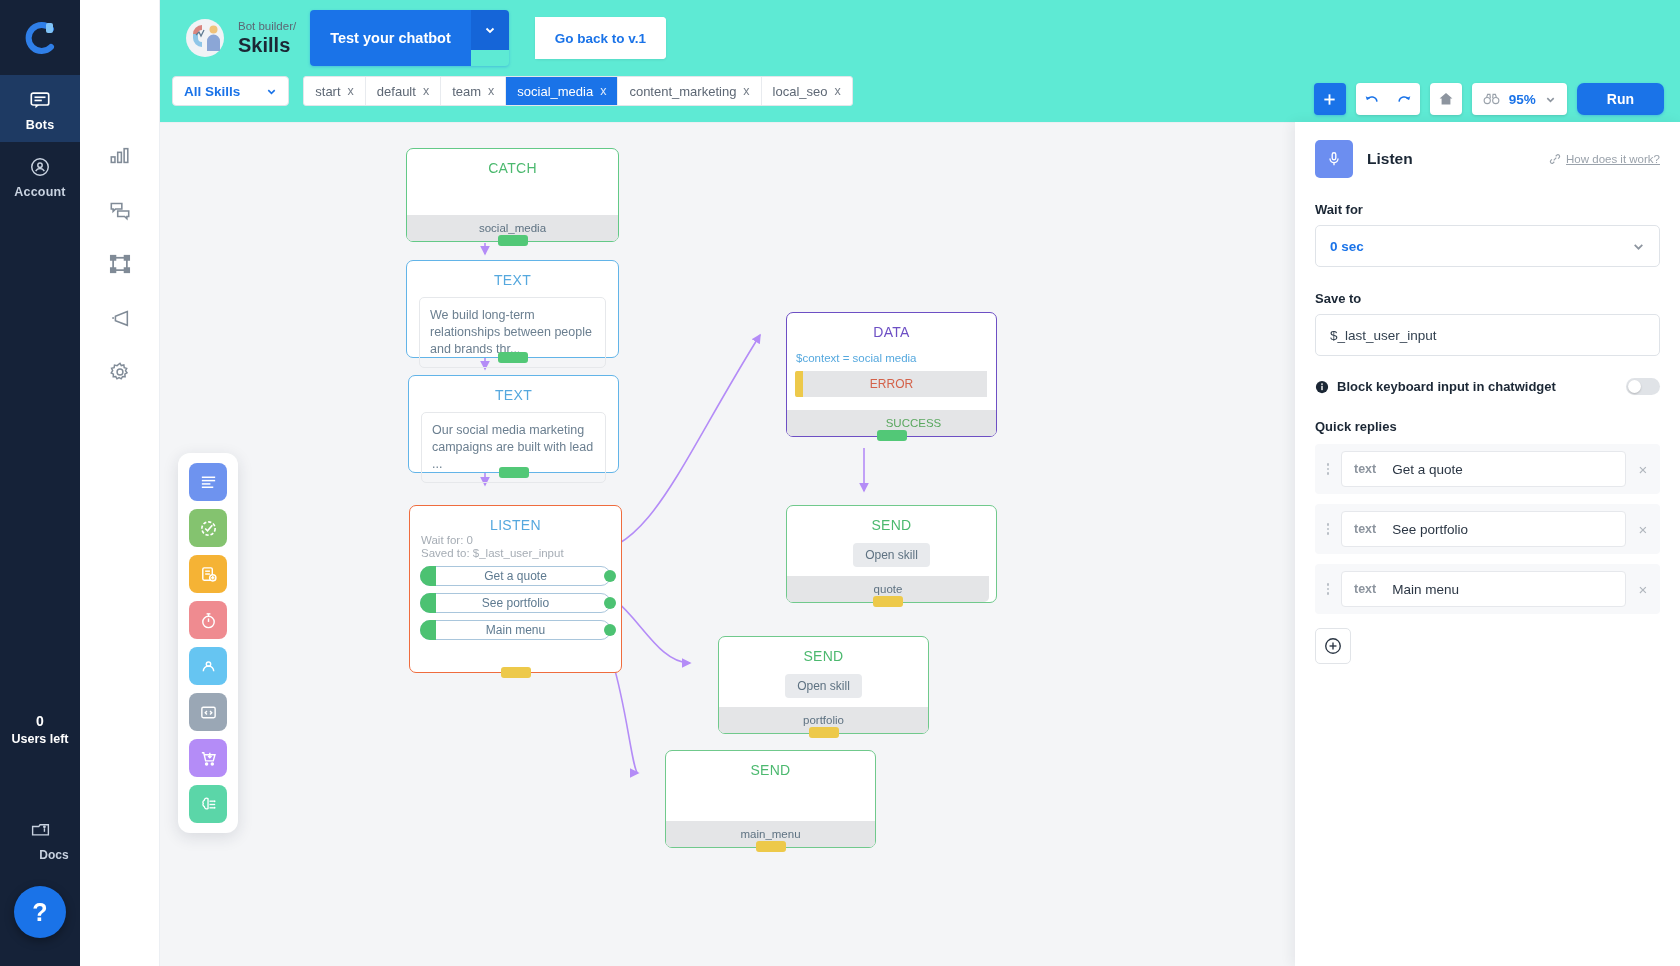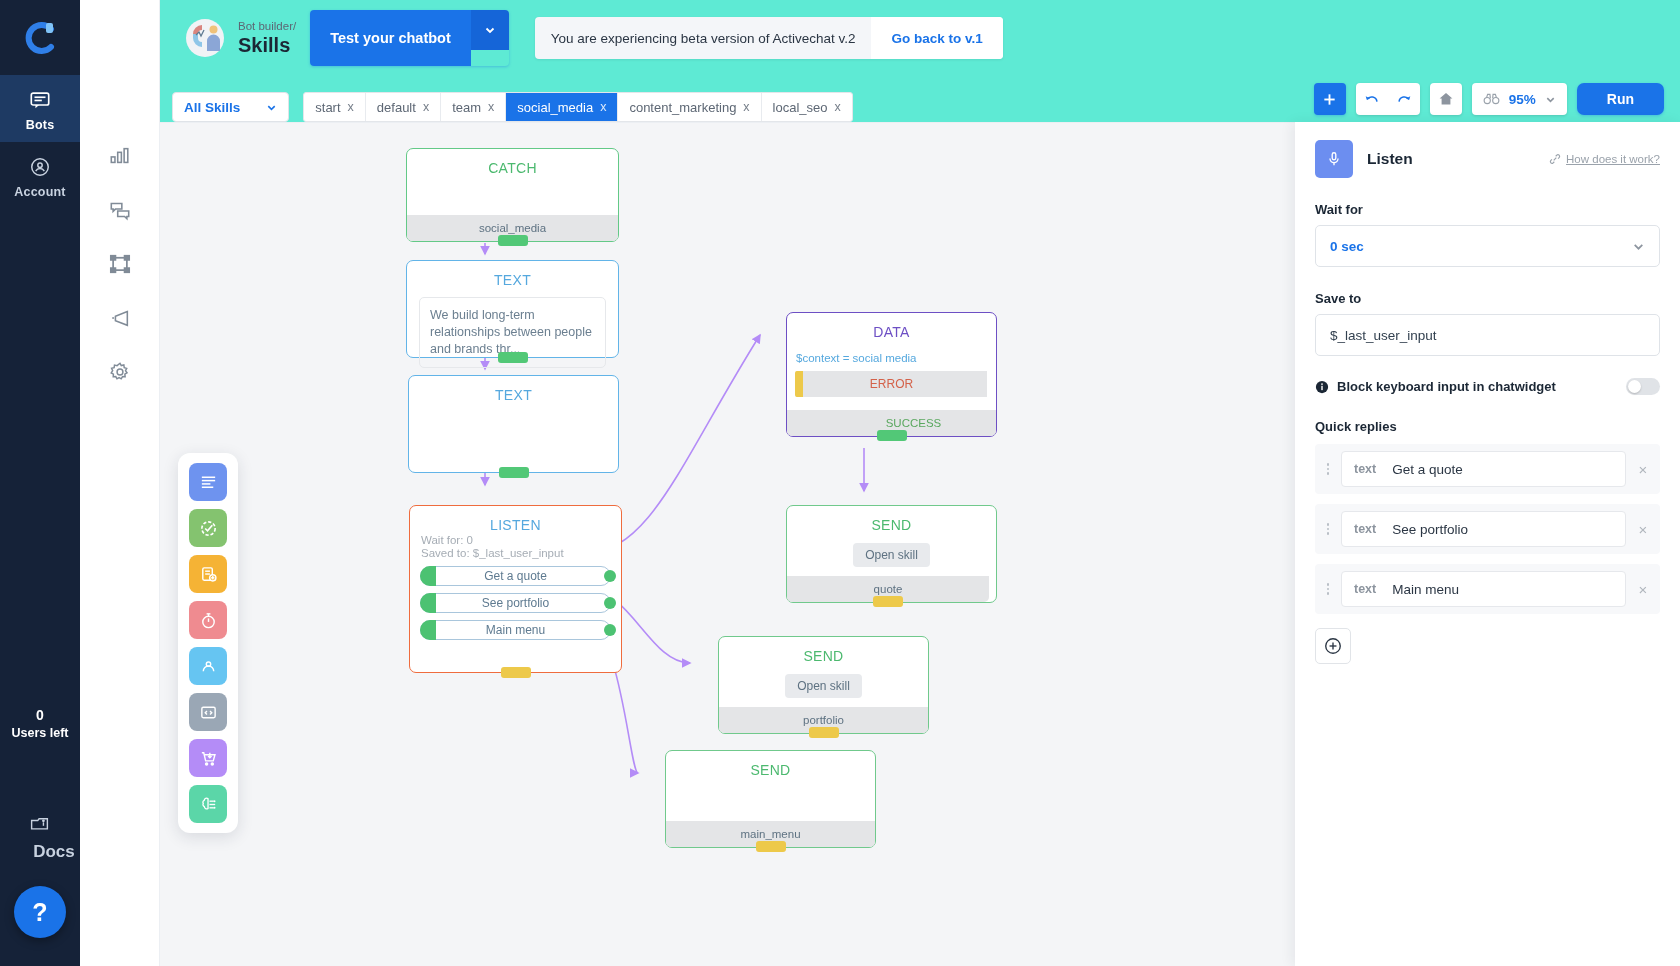--- a/index.html
+++ b/index.html
@@ -26,21 +26,21 @@
     display: flex; flex-direction: column; align-items: center; gap: 7px;
     color: #c8d2e0; cursor: pointer;
   }
   .rail-item.active { background: #1e3a63; color: #ffffff; }
   .rail-item .lbl { font-size: 12.5px; font-weight: 700; letter-spacing: .2px; }
   .rail-spacer { flex: 1 1 auto; }
   .rail-users { text-align: center; color: #ffffff; }
   .rail-users .num { font-size: 14px; font-weight: 700; line-height: 22px; }
   .rail-users .cap { font-size: 12.5px; font-weight: 700; }
   .rail-docs { margin-top: 74px; display:flex; flex-direction:column; align-items:center; gap:7px; color:#c8d2e0; cursor:pointer;}
-  .rail-docs .lbl { font-size: 17px; font-weight: 700; margin-left: 28px; }
+  .rail-docs .lbl { font-size: 12px; font-weight: 700; margin-left: 28px; }
   .help-fab {
     width: 52px; height: 52px; border-radius: 50%;
     background: #1a73e8; color: #fff;
     display: flex; align-items: center; justify-content: center;
     font-size: 25px; font-weight: 700; cursor: pointer;
     margin: 24px 0 28px;
     box-shadow: 0 3px 10px rgba(0,0,0,.35);
   }
 
   
@@ -77,21 +77,21 @@
     border-radius: 4px; background: #f4f6f9; box-shadow: 0 1px 3px rgba(0,0,0,.08);
   }
   .beta .txt { display:flex; align-items:center; padding: 0 16px; font-size: 13.5px; color:#2b3644; }
   .beta .lnk {
     display:flex; align-items:center; padding: 0 20px; background:#fff;
     color:#1a73e8; font-size:13.5px; font-weight:700; cursor:pointer;
     border-radius: 0 4px 4px 0;
   }
 
   
-  .tabbar { height: 46px; display: flex; align-items: flex-end; padding-left: 12px; gap: 14px; position: relative; }
+  .tabbar { height: 46px; display: flex; align-items: flex-start; padding-left: 12px; gap: 14px; position: relative; }
   .allskills {
     display:flex; align-items:center; gap:26px; height:30px; padding: 0 11px;
     border:1px solid #dfe3e8; border-radius:4px; background:#fff; cursor:pointer;
   }
   .allskills .t { font-size: 13.5px; color:#1a73e8; font-weight:600; }
   .tabs { display:flex; align-items:stretch; height: 30px; border:1px solid #e3e6ea; border-radius:3px; background:#fff; }
   .tab {
     display:flex; align-items:center; gap:7px; padding: 0 11px; font-size: 13px;
     color:#5d6774; border-right:1px solid #e8ebef; cursor:pointer; white-space:nowrap;
   }
@@ -344,21 +344,20 @@
       </div>
       <div class="btn-test">
         <div class="main-part">Test your chatbot</div>
         <div class="caret-part">
           <svg width="12" height="12" viewBox="0 0 12 12" fill="none" stroke="currentColor" stroke-width="1.8">
               <path d="M2.5 4.5 L6 8 L9.5 4.5"></path>
             </svg>
         </div>
       </div>
       <div class="beta">
-        <div class="txt">You are experiencing beta version of Activechat v.2</div>
         <div class="lnk">Go back to v.1</div>
       </div>
     </div>
 
     <div class="tabbar">
       <div class="allskills">
         <span class="t">All Skills</span>
         <svg width="11" height="11" viewBox="0 0 12 12" fill="none" stroke="#1a73e8" stroke-width="1.7">
             <path d="M2.5 4.5 L6 8 L9.5 4.5"></path>
           </svg>
@@ -530,20 +529,21 @@
       </div>
 
       <div class="node n-text" style="left:246px; top:137px; width:213px; height:98px;">
         <div class="title">TEXT</div>
         <div class="bubble">We build long-term relationships between people and brands thr...</div>
         <span class="stub green" style="bottom:-6px;"></span>
       </div>
 
       <div class="node n-text" style="left:248px; top:252px; width:211px; height:98px;">
         <div class="title">TEXT</div>
+        <div class="bubble">Our social media marketing campaigns are built with lead ...</div>
         <span class="stub green" style="bottom:-6px;"></span>
       </div>
 
       <div class="node n-listen" style="left:249px; top:382px; width:213px; height:168px;">
         <div class="title">LISTEN</div>
         <div class="kv">
           <span>Wait for:</span>
           <span>0</span>
         </div>
         <div class="kv">

